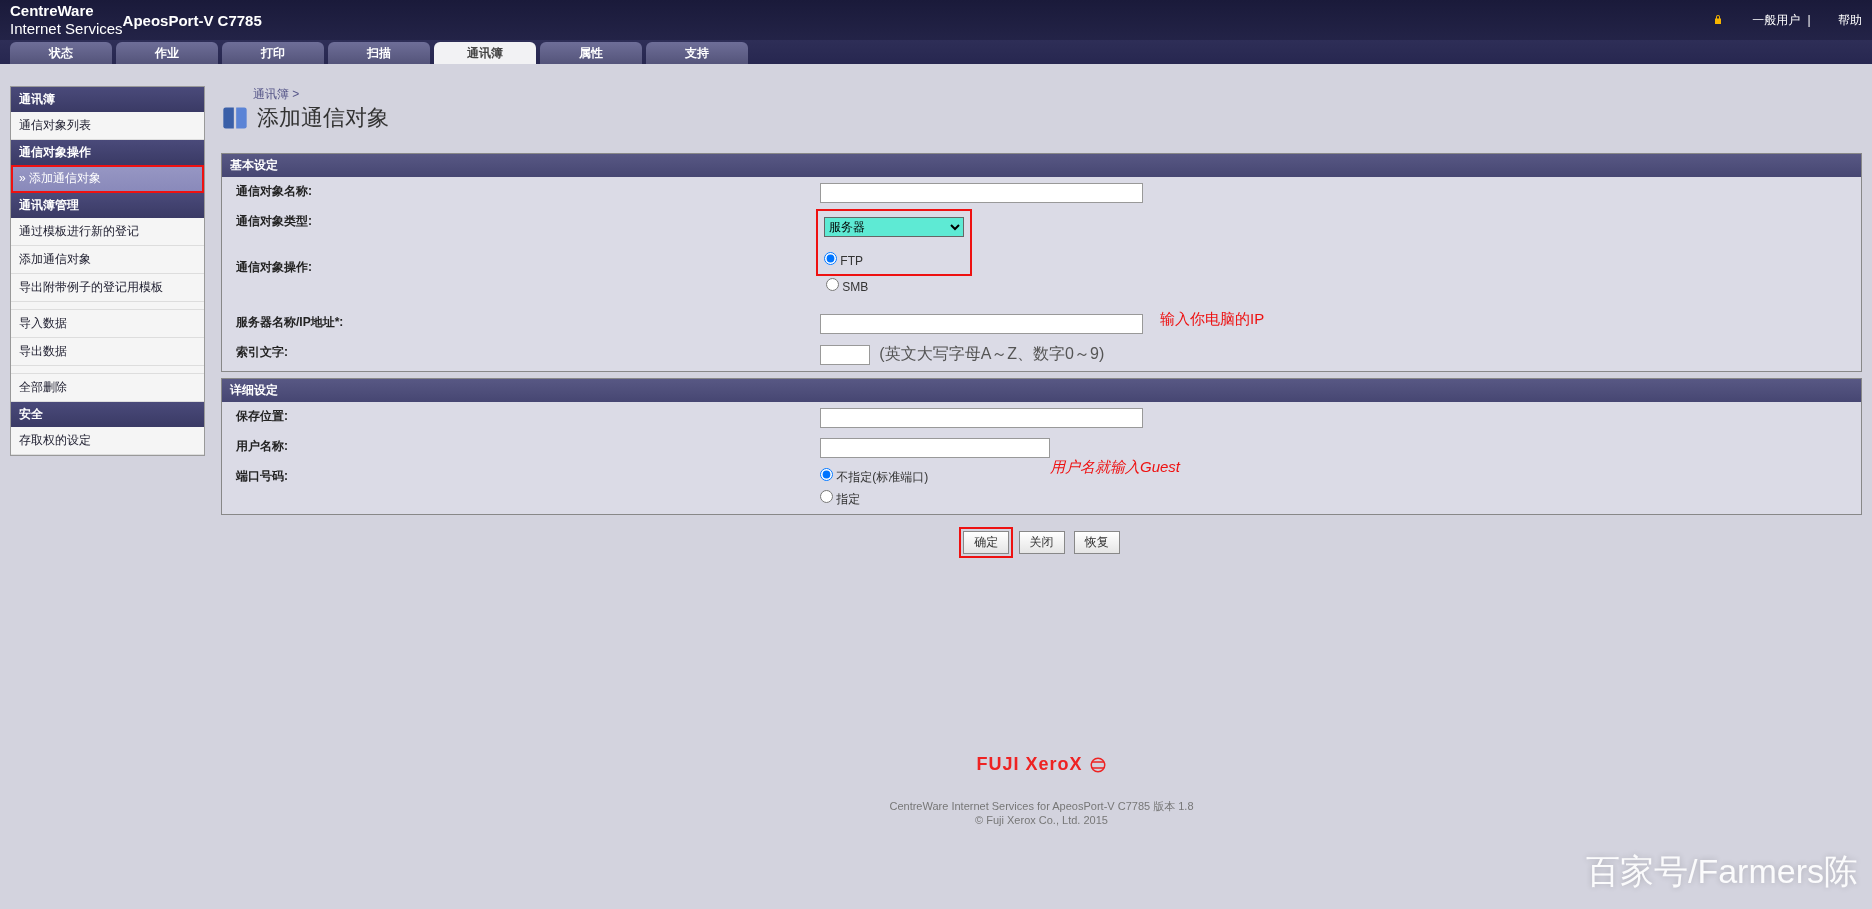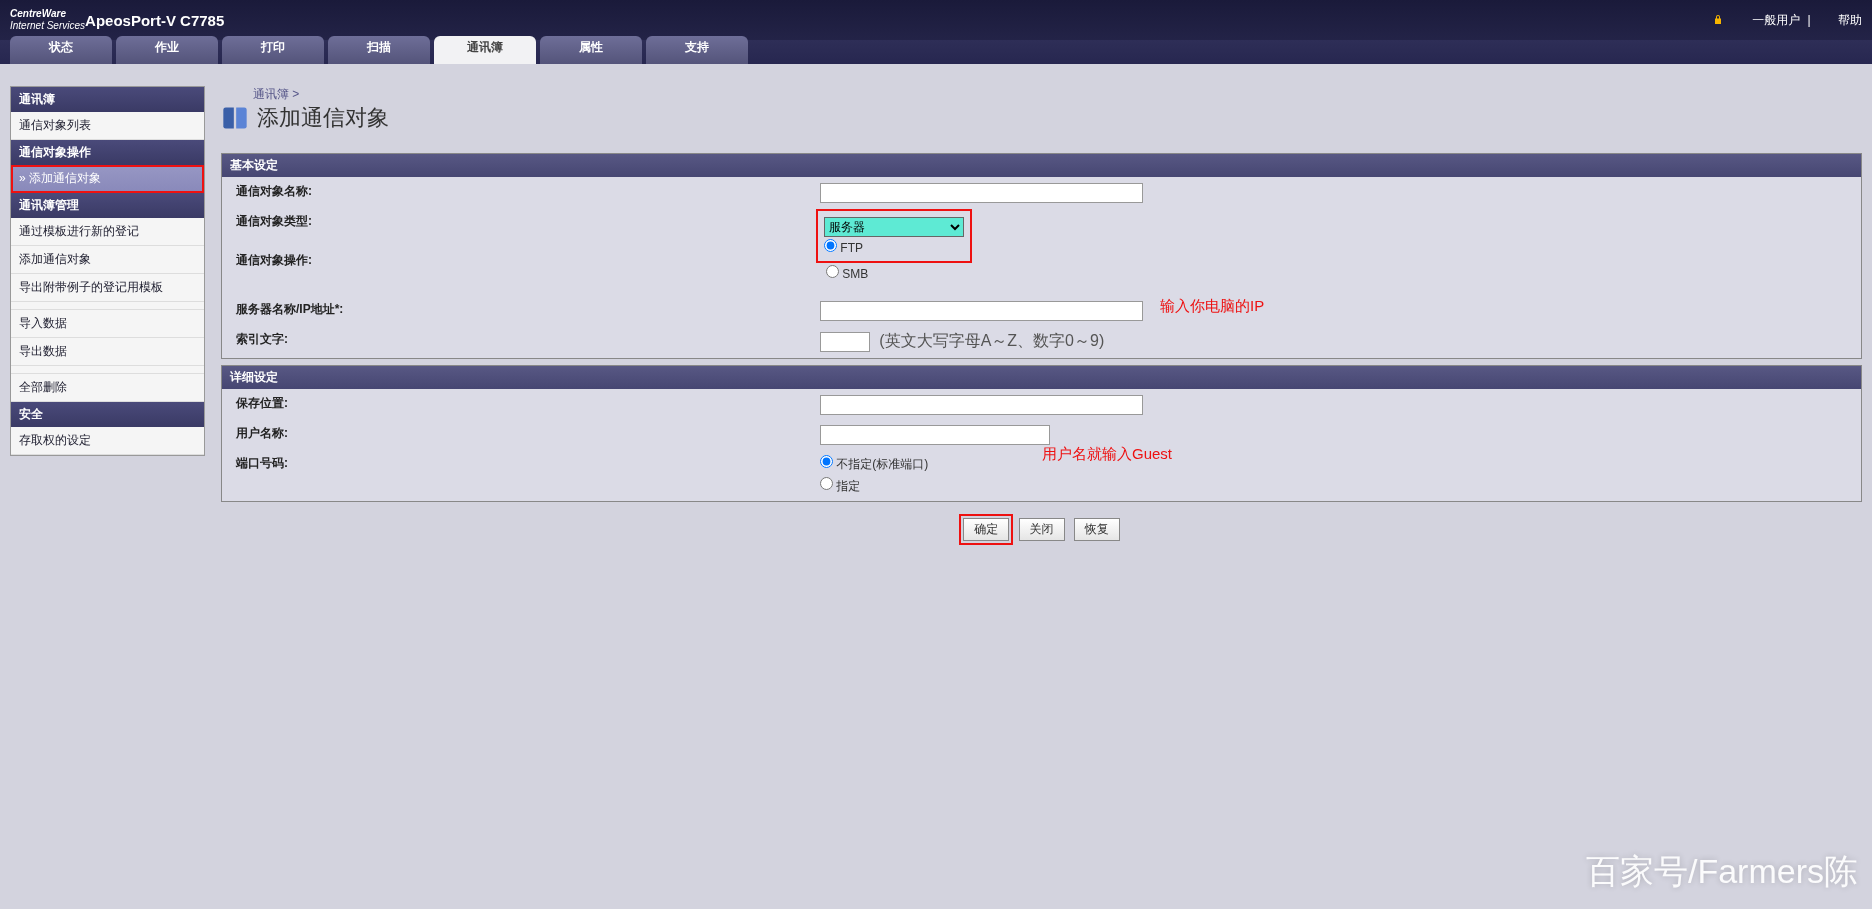--- a/index.html
+++ b/index.html
@@ -1,26 +1,26 @@
 <!DOCTYPE html>
 <html><head>
 <meta charset="utf-8">
 <style>
 * { box-sizing: border-box; margin: 0; padding: 0; }
 body { font-family: "Microsoft YaHei", Arial, sans-serif; font-size: 12px; background: #d3d3de; color: #333; }
 .header { background: linear-gradient(#1a1a3a, #232347); height: 40px; display: flex; align-items: center; color: #fff; padding: 0 10px; }
-.header-left { font-size: 10px; line-height: 1.2; font-style: italic; }
+.header-left { font-size: 15px; line-height: 1.2; }
 .header-left .bold { font-weight: bold; }
 .header-center { flex: 1; text-align: left; font-size: 15px; font-weight: bold; }
 .header-right { font-size: 12px; display:flex; align-items:center; gap:4px;}
 .header-right a { color: #fff; text-decoration: none; margin-left: 20px; }
 .lock-icon{display:inline-block;width:12px;height:12px;margin-right:4px;}
 
 .tabbar { background: linear-gradient(#2e2e57, #272750); display: flex; padding: 0 10px; height: 24px; align-items:flex-end; }
-.tab { width: 102px; height: 28px; margin-right: 4px; border-radius: 6px 6px 0 0; background: linear-gradient(#6e6e98, #54547a); color: #fff; font-size: 12px; text-align: center; line-height: 22px; cursor: pointer; font-weight:bold;}
+.tab { width: 102px; height: 22px; margin-right: 4px; border-radius: 6px 6px 0 0; background: linear-gradient(#6e6e98, #54547a); color: #fff; font-size: 12px; text-align: center; line-height: 22px; cursor: pointer; font-weight:bold;}
 .tab.active { background: #f2f2f4; color: #444; }
 
 .main { display: flex; padding: 22px 10px 10px 10px; gap: 16px; align-items:flex-start; }
 .sidebar { width: 195px; background: #fff; border:1px solid #999; }
 .side-section-h { background: linear-gradient(#4a4a7a, #3a3a65); color: #fff; padding: 4px 8px; font-weight:bold; font-size:12px;}
 .side-item { padding: 5px 8px; background: #f5f5f5; border-bottom:1px solid #ddd; cursor:pointer; color:#223;}
 .side-item.active { background: linear-gradient(#9797c4, #8989ba); color: #fff; }
 .side-item.active.red-box{ outline:2px solid #e11; outline-offset:-2px;}
 
 .content { flex: 1; }
@@ -118,21 +118,21 @@
         <tr>
           <td>通信对象名称:</td>
           <td><input class="txt-input" style=""></td>
         </tr>
         <tr>
           <td>通信对象类型:</td>
           <td rowspan="2"><span class="red-box-sel">
             <select class="sel">
               <option>服务器</option>
             </select><br>
-            <label style="display:block;margin-top:2px;">
+            <label style="display:block;margin-top:15px;">
               <input type="radio" name="proto" checked="" style="">
               <span>FTP</span>
             </label>
           </span>
           <label style="display:block;margin-top:6px;margin-left:6px;">
             <input type="radio" name="proto" style="">
             <span>SMB</span>
           </label>
           </td>
         </tr>
@@ -174,33 +174,44 @@
           <td class="rel"><input class="txt-input" style="width: 230px;">
           </td>
         </tr>
         <tr>
           <td>端口号码:</td>
           <td class="rel">
             <label style="display:block">
               <input type="radio" name="port" checked="" style="">
               <span>不指定(标准端口)</span>
             </label>
-            <span class="annotation" style="left:228px;top:-6px;">用户名就输入Guest</span>
+            <span class="annotation" style="left:236px;top:-6px;font-style:italic;">用户名就输入Guest</span>
             <label style="display:block;margin-top:4px;">
               <input type="radio" name="port" style="">
               <span>指定</span>
             </label>
           </td>
         </tr>
       </tbody>
         </table>
     </div>
 
     <div class="btn-row">
       <button class="btn red-box">确定</button>
       <button class="btn">关闭</button>
       <button class="btn">恢复</button>
     </div>
 
+    <div class="footer">
+      <div class="fx-logo">
+        <span>FUJI XeroX</span>
+        <svg style="width:18px;height:18px;vertical-align:middle" viewBox="0 0 24 24">
+            <circle cx="12" cy="12" r="9" fill="none" stroke="#e22" stroke-width="2"></circle>
+            <path d="M4 8h16M4 16h16" stroke="#e22" stroke-width="2"></path>
+          </svg>
+      </div>
+      <div style="margin-top:24px">CentreWare Internet Services for ApeosPort-V C7785 版本 1.8</div>
+      <div>© Fuji Xerox Co., Ltd. 2015</div>
+    </div>
   </div>
 </div>
 
 <div class="watermark">百家号/Farmers陈</div>
 
 </body></html>

